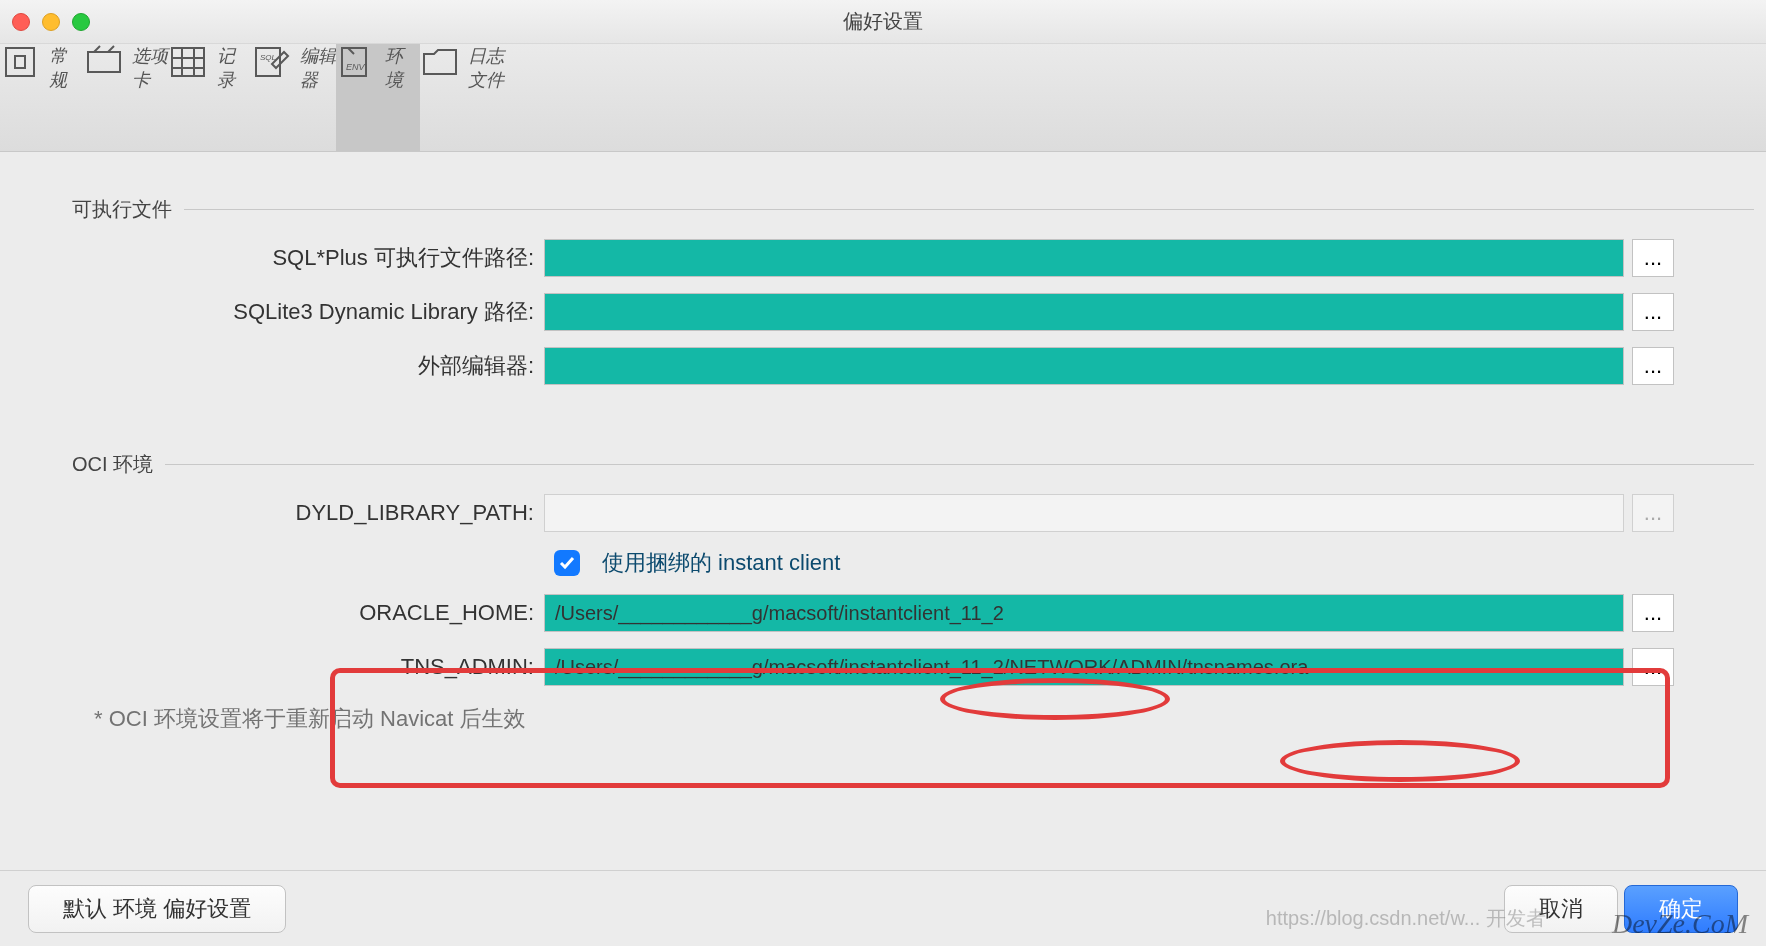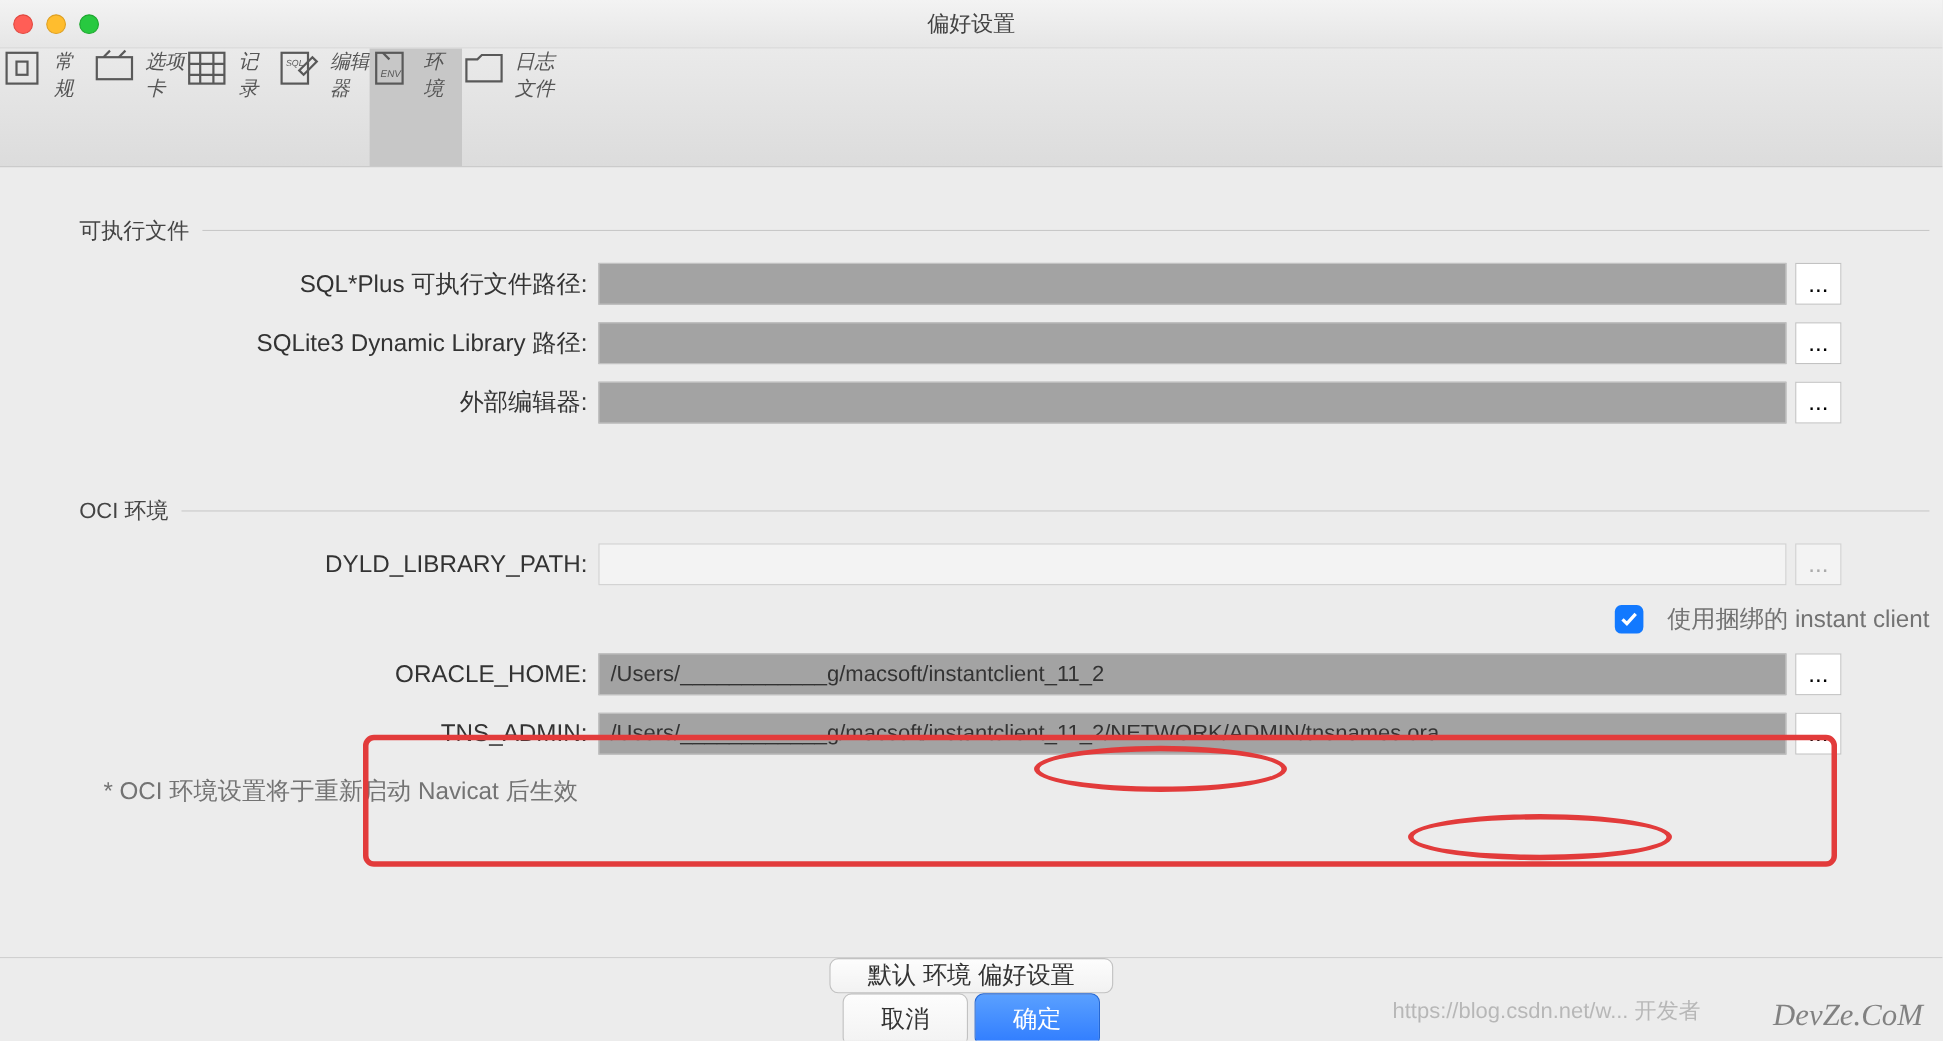--- a/index.html
+++ b/index.html
@@ -52,52 +52,51 @@
 .content { padding: 24px 12px 0 24px; }
 .section-title { font-size: 20px; color: #444; margin: 20px 0 8px 48px; display:flex; align-items:center; }
 .section-title .line { flex:1; height:1px; background:#c8c8c8; margin-left:12px; }
 .formrow { display: flex; align-items: center; margin: 16px 0; }
 .formrow .lbl { width: 520px; text-align: right; font-size: 22px; color: #333; padding-right: 10px; }
 .formrow .fieldwrap { flex: 1; display: flex; gap: 8px; align-items: center; margin-right: 80px; }
 input.textfield {
   flex: 1;
   height: 38px;
   border: 1px solid #c2c2c2;
-  background: #a3a3a3;
+  background: #14b8a6;
   padding: 0 10px;
   font-size: 20px;
   color: #333;
   border-radius: 0;
 }
 input.textfield[disabled] { background: #f3f3f3; color: #888; border-color: #d0d0d0;}
 .browse-btn {
   width: 42px; height: 38px;
   border: 1px solid #c2c2c2;
   background: #fff;
   font-size: 22px; line-height:1;
   cursor: pointer;
   display:flex; align-items:center; justify-content:center;
 }
 .browse-btn[disabled] { background:#f3f3f3; color:#aaa; border-color:#d0d0d0;}
 .hint { font-size: 20px; color: #666; margin-left: 530px; margin-top: -6px; }
-.checkbox-row { display:flex; align-items:center; gap:22px; margin-left:530px; margin-top:6px; font-size:22px; color:#737373;justify-content:flex-end;}
+.checkbox-row { display:flex; align-items:center; gap:22px; margin-left:530px; margin-top:6px; font-size:22px; color:#0c4a6e;}
 .checkbox {
   width: 26px; height: 26px; border-radius: 6px;
   background: #1279ff; display:flex; align-items:center; justify-content:center;
   cursor:pointer;
 }
 .checkbox svg { width:18px; height:18px; stroke:#fff; stroke-width:3; fill:none; }
 .oci-note { font-size:22px; color:#737373; margin-left:70px; margin-top:18px; }
 .bottom-bar {
   position:absolute; left:0; right:0; bottom:0;
   height:76px; border-top:1px solid #d0d0d0;
   background:#ececec;
   display:flex; align-items:center; justify-content:space-between;
-  padding:0 60px;
-  flex-direction:column;
+  padding:0 28px;
 }
 .btn {
   height:48px; padding:0 34px; font-size:22px;
   border:1px solid #c2c2c2; background:linear-gradient(#fdfdfd,#f2f2f2);
   border-radius:8px; cursor:pointer; color:#333;
 }
 .btn.primary {
   background:linear-gradient(#5aa0ff,#2f7cff);
   border-color:#2468d6; color:#fff;
 }

